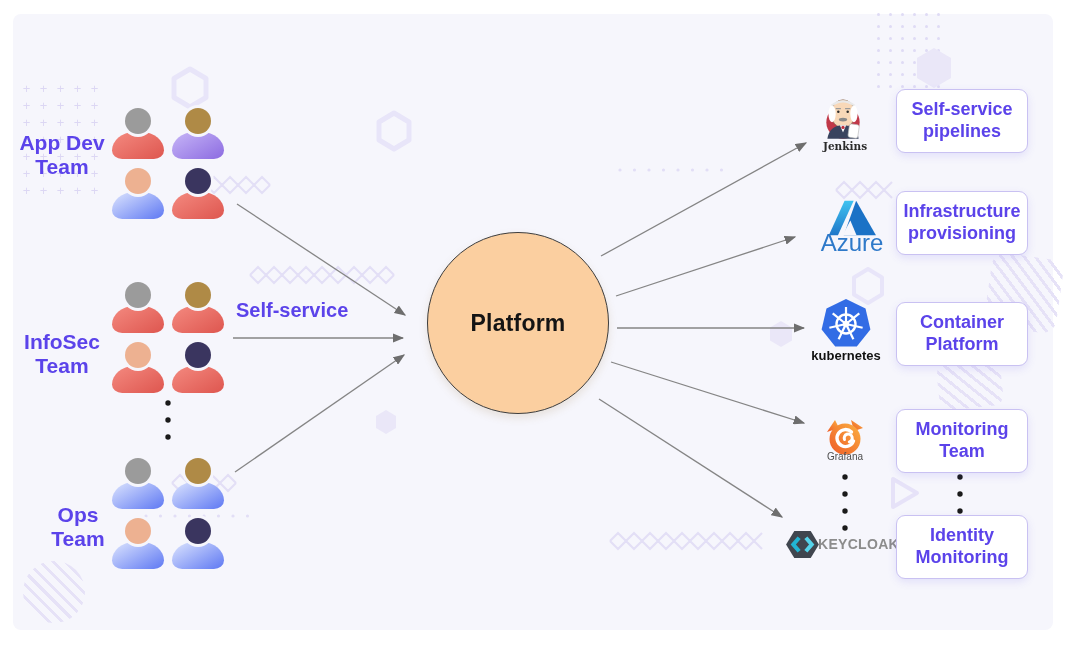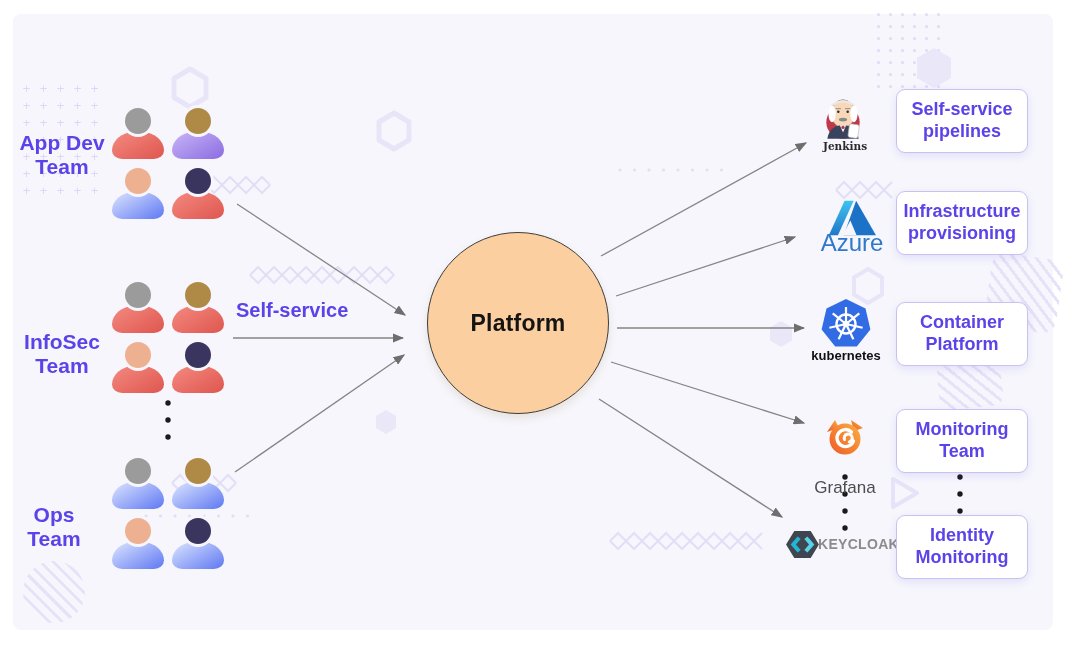--- a/index.html
+++ b/index.html
@@ -38,21 +38,21 @@
   .tool-box{position:absolute;left:896px;width:130px;height:62px;background:#fff;
     border:1px solid var(--box-border);border-radius:9px;display:flex;flex-direction:column;
     align-items:center;justify-content:center;color:var(--accent);font-weight:bold;
     font-size:18px;line-height:1.2;text-align:center;box-shadow:0 3px 8px rgba(108,92,231,.14);}
   .tool-icon{position:absolute;}
   .tool-caption{position:absolute;text-align:center;}
   .cap-jenkins{left:812px;top:140px;width:66px;font-family:"DejaVu Serif",serif;
                font-weight:bold;font-size:10.5px;color:#2b2b2b;}
   .cap-azure{left:812px;top:229px;width:80px;font-size:24px;color:#2e79c9;}
   .cap-k8s{left:804px;top:348px;width:84px;font-size:13px;font-weight:bold;color:#101010;}
-  .cap-grafana{left:803px;top:478px;width:84px;font-size:17px;color:#4d4d4d;}
+  .cap-grafana{left:803px;top:451px;width:84px;font-size:10px;color:#4d4d4d;}
   .cap-keycloak{left:818px;top:536px;width:90px;text-align:left;font-size:14px;font-weight:bold;
                 color:#8c8c8c;letter-spacing:.3px;}
 
   
   .stripes{position:absolute;
     background:repeating-linear-gradient(45deg,#e6e2f7 0 3px,rgba(0,0,0,0) 3px 9px);}
   #stripe-circle{left:23px;top:561px;width:62px;height:62px;border-radius:50%;}
   #stripe-patch-1{left:988px;top:256px;width:72px;height:74px;border-radius:14px;transform:rotate(8deg);}
   #stripe-patch-2{left:938px;top:362px;width:64px;height:46px;border-radius:10px;transform:rotate(-6deg);}
   #plus-grid{position:absolute;left:18px;top:80px;width:85px;display:flex;flex-wrap:wrap;
@@ -354,21 +354,21 @@
       <span class="person">
         <span class="head" style="background: rgb(237, 177, 145);"></span>
         <span class="torso" style="background: linear-gradient(150deg, rgb(244, 138, 128), rgb(222, 86, 79));"></span>
       </span>
       <span class="person">
         <span class="head" style="background: rgb(58, 53, 95);"></span>
         <span class="torso" style="background: linear-gradient(150deg, rgb(244, 138, 128), rgb(222, 86, 79));"></span>
       </span>
     </div>
 
-  <div class="team-label" style="left:0;top:503px">
+  <div class="team-label" style="left:24px;top:503px">
     <span>Ops</span>
     <span>Team</span>
   </div>
   <div class="member-grid" style="left:112px;top:458px">
       <span class="person">
         <span class="head" style="background: rgb(155, 155, 155);"></span>
         <span class="torso" style="background: linear-gradient(150deg, rgb(221, 229, 254), rgb(94, 120, 243));"></span>
       </span>
       <span class="person">
         <span class="head" style="background: rgb(175, 138, 70);"></span>

